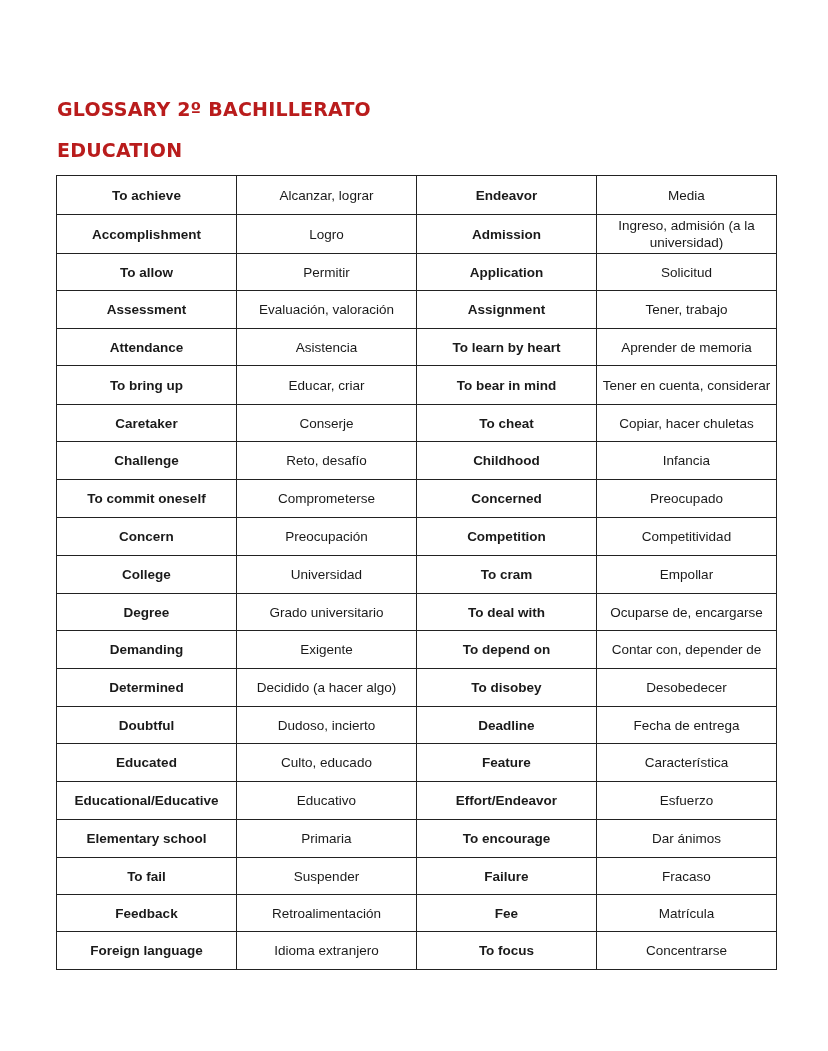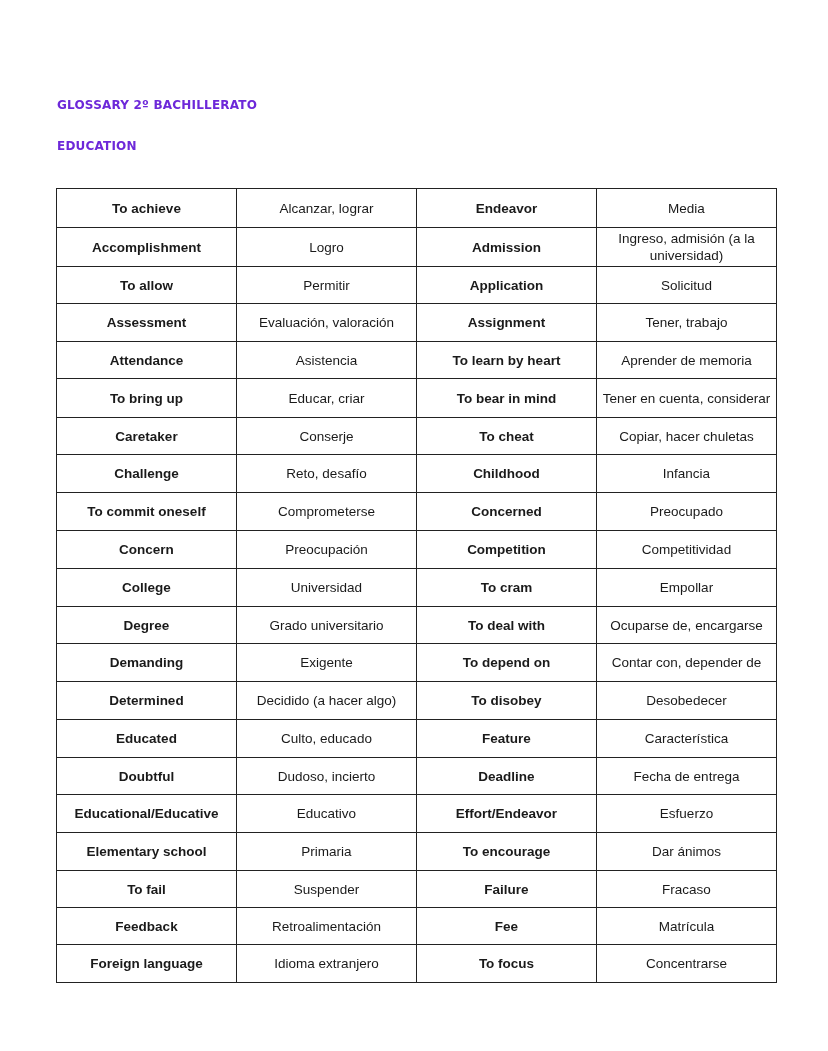--- a/index.html
+++ b/index.html
@@ -1,25 +1,25 @@
 <!DOCTYPE html>
 <html><head>
 <meta charset="utf-8">
 <style>
   html, body { margin: 0; padding: 0; background: #ffffff; }
   body { width: 828px; height: 1051px; position: relative; overflow: hidden; color: #111; }
   .heading {
     position: absolute; left: 57px;
     font-family: "DejaVu Sans", sans-serif; font-weight: bold;
-    font-size: 12px; letter-spacing: 0.2px; color: #6d28d9;
+    font-size: 19px; letter-spacing: 0.2px; color: #b91c1c;
   }
   #title { top: 98px; }
   #subtitle { top: 139px; }
   table {
-    position: absolute; left: 56px; top: 188px;
+    position: absolute; left: 56px; top: 175px;
     width: 721px; border-collapse: collapse; table-layout: fixed;
     font-family: "Liberation Sans", sans-serif; font-size: 13.5px;
   }
   td {
     border: 1.5px solid #222; text-align: center; vertical-align: middle;
     padding: 0 4px; line-height: 17px; color: #1a1a1a;
   }
   td.en { font-weight: bold; }
   col.c1, col.c2, col.c3, col.c4 { width: 180px; }
 </style>
@@ -114,31 +114,31 @@
         <td class="es">Exigente</td>
         <td class="en">To depend on</td>
         <td class="es">Contar con, depender de</td>
       </tr>
       <tr style="height: 38px;">
         <td class="en">Determined</td>
         <td class="es">Decidido (a hacer algo)</td>
         <td class="en">To disobey</td>
         <td class="es">Desobedecer</td>
       </tr>
+      <tr style="height: 37px;">
+        <td class="en">Doubtful</td>
+        <td class="es">Dudoso, incierto</td>
+        <td class="en">Deadline</td>
+        <td class="es">Fecha de entrega</td>
+      </tr>
       <tr style="height: 38px;">
         <td class="en">Educated</td>
         <td class="es">Culto, educado</td>
         <td class="en">Feature</td>
         <td class="es">Característica</td>
-      </tr>
-      <tr style="height: 37px;">
-        <td class="en">Doubtful</td>
-        <td class="es">Dudoso, incierto</td>
-        <td class="en">Deadline</td>
-        <td class="es">Fecha de entrega</td>
       </tr>
       <tr style="height: 38px; margin-top: 17px;">
         <td class="en">Educational/Educative</td>
         <td class="es">Educativo</td>
         <td class="en">Effort/Endeavor</td>
         <td class="es">Esfuerzo</td>
       </tr>
       <tr style="height: 38px;">
         <td class="en">Elementary school</td>
         <td class="es">Primaria</td>

